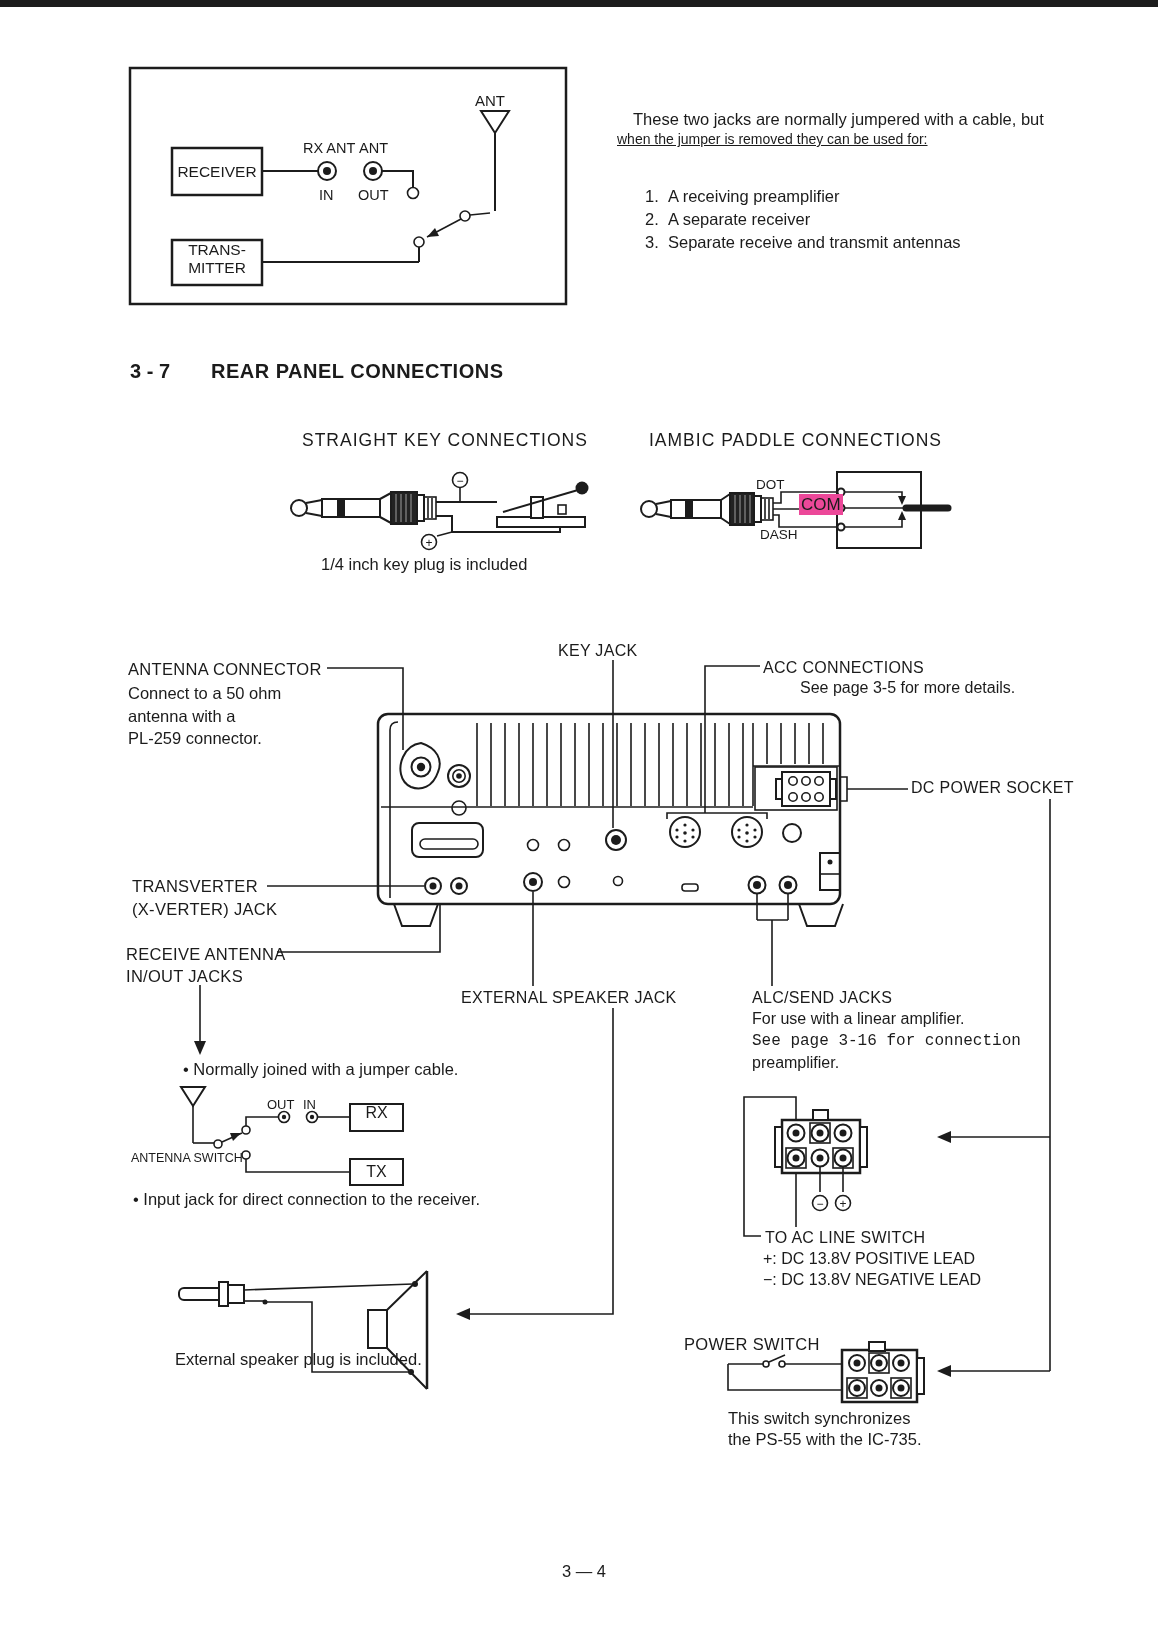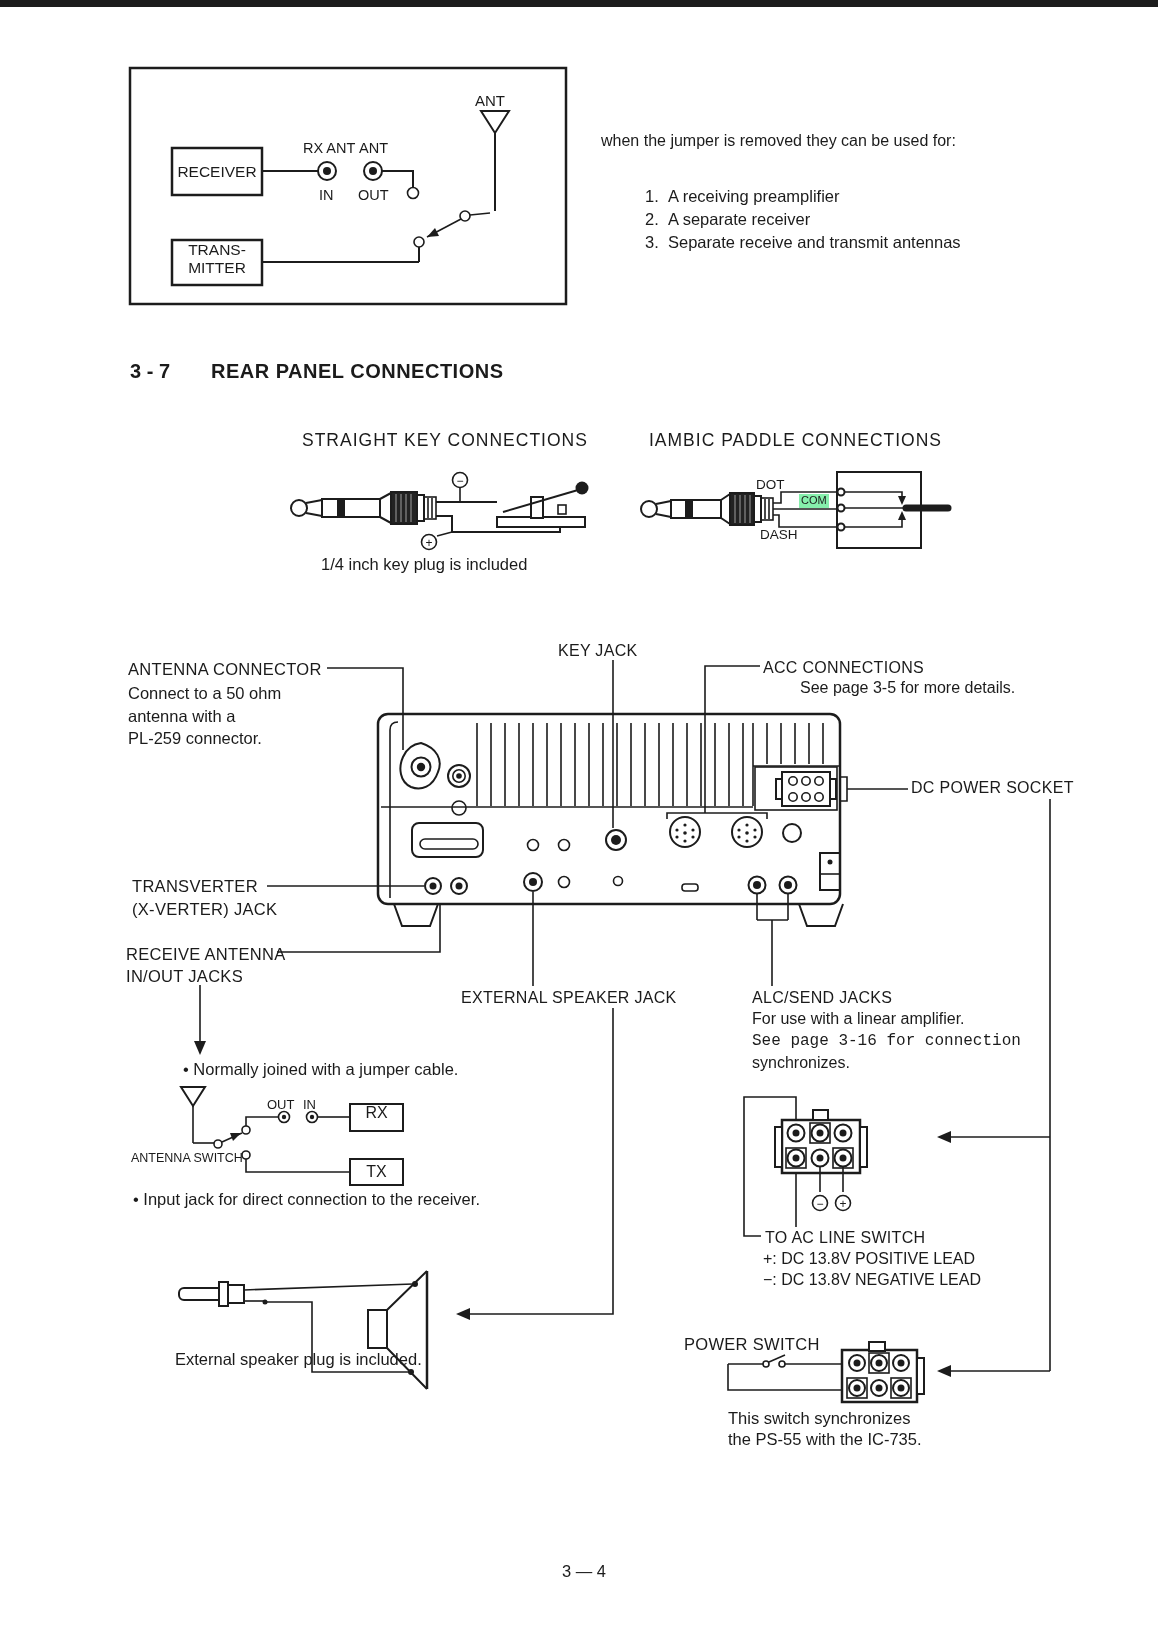--- a/index.html
+++ b/index.html
@@ -296,55 +296,56 @@
   <div class="t ctr" style="left:172px;top:240px;width:90px;height:37px;font-size:15.5px;flex-direction:column;line-height:1.15;">
     <span>TRANS-</span>
     <span>MITTER</span>
   </div>
   <div class="t" style="left:303px;top:139px;font-size:14.5px;">RX ANT</div>
   <div class="t" style="left:359px;top:139px;font-size:14.5px;">ANT</div>
   <div class="t" style="left:319px;top:186px;font-size:14.5px;">IN</div>
   <div class="t" style="left:358px;top:186px;font-size:14.5px;">OUT</div>
   <div class="t" style="left:475px;top:92px;font-size:15px;">ANT</div>
 
-  <div class="t" style="left:601px;top:131px;font-size:16px;">when the jumper is removed they can be used for:</div>
+  <div class="t" style="left:633px;top:109px;font-size:16.5px;">These two jacks are normally jumpered with a cable, but</div>
+  <div class="t" style="left:617px;top:131px;font-size:14px;text-decoration:underline;">when the jumper is removed they can be used for:</div>
   <div class="t" style="left:645px;top:186px;font-size:16.5px;">1.</div>
   <div class="t" style="left:668px;top:186px;font-size:16.5px;">A receiving preamplifier</div>
   <div class="t" style="left:645px;top:209px;font-size:16.5px;">2.</div>
   <div class="t" style="left:668px;top:209px;font-size:16.5px;">A separate receiver</div>
   <div class="t" style="left:645px;top:232px;font-size:16.5px;">3.</div>
   <div class="t" style="left:668px;top:232px;font-size:16.5px;">Separate receive and transmit antennas</div>
 
   <div class="t bold" style="left:130px;top:359px;font-size:20px;">3 - 7</div>
   <div class="t bold" style="left:211px;top:359px;font-size:20px;letter-spacing:.5px;">REAR PANEL CONNECTIONS</div>
 
   <div class="t" style="left:302px;top:430px;font-size:17.5px;letter-spacing:1px;">STRAIGHT KEY CONNECTIONS</div>
   <div class="t" style="left:649px;top:430px;font-size:17.5px;letter-spacing:1px;">IAMBIC PADDLE CONNECTIONS</div>
   <div class="t" style="left:321px;top:554px;font-size:16.5px;">1/4 inch key plug is included</div>
   <div class="t" style="left:756px;top:477px;font-size:13.5px;">DOT</div>
-  <div class="t" style="left:799px;top:494px;font-size:11px;background:#86efac;padding:0 2px;">COM</div>
+  <div class="t" style="left:799px;top:494px;font-size:17px;background:#ec4899;padding:0 2px;">COM</div>
   <div class="t" style="left:760px;top:527px;font-size:13.5px;text-align:right;">DASH</div>
 
   <div class="t" style="left:128px;top:659px;font-size:16.5px;letter-spacing:.3px;">ANTENNA CONNECTOR</div>
   <div class="t" style="left:128px;top:683px;font-size:16.5px;">Connect to a 50 ohm</div>
   <div class="t" style="left:128px;top:706px;font-size:16.5px;">antenna with a</div>
   <div class="t" style="left:128px;top:728px;font-size:16.5px;">PL-259 connector.</div>
   <div class="t" style="left:558px;top:641px;font-size:16px;letter-spacing:.3px;">KEY JACK</div>
   <div class="t" style="left:763px;top:658px;font-size:16px;letter-spacing:.3px;">ACC CONNECTIONS</div>
   <div class="t" style="left:800px;top:678px;font-size:16px;">See page 3-5 for more details.</div>
   <div class="t" style="left:911px;top:778px;font-size:16px;letter-spacing:.3px;">DC POWER SOCKET</div>
   <div class="t" style="left:132px;top:876px;font-size:16.5px;letter-spacing:.3px;">TRANSVERTER</div>
   <div class="t" style="left:132px;top:899px;font-size:16.5px;letter-spacing:.3px;">(X-VERTER) JACK</div>
   <div class="t" style="left:126px;top:944px;font-size:16.5px;letter-spacing:.3px;">RECEIVE ANTENNA</div>
   <div class="t" style="left:126px;top:966px;font-size:16.5px;letter-spacing:.3px;">IN/OUT JACKS</div>
   <div class="t" style="left:461px;top:988px;font-size:16px;letter-spacing:.3px;">EXTERNAL SPEAKER JACK</div>
   <div class="t" style="left:752px;top:988px;font-size:16px;letter-spacing:.3px;">ALC/SEND JACKS</div>
   <div class="t" style="left:752px;top:1009px;font-size:16px;">For use with a linear amplifier.</div>
   <div class="t" style="left:752px;top:1031px;font-size:16px;font-family:Liberation Mono, monospace;">See page 3-16 for connection</div>
-  <div class="t" style="left:752px;top:1053px;font-size:16px;">synchronizes.</div>
+  <div class="t" style="left:752px;top:1053px;font-size:16px;">preamplifier.</div>
 
   <div class="t" style="left:183px;top:1059px;font-size:16.5px;">• Normally joined with a jumper cable.</div>
   <div class="t" style="left:267px;top:1097px;font-size:13px;">OUT</div>
   <div class="t" style="left:303px;top:1097px;font-size:13px;">IN</div>
   <div class="t ctr" style="left:350px;top:1104px;width:53px;height:17px;font-size:16px;">RX</div>
   <div class="t ctr" style="left:350px;top:1159px;width:53px;height:26px;font-size:16px;">TX</div>
   <div class="t" style="left:131px;top:1151px;font-size:12.5px;">ANTENNA SWITCH</div>
   <div class="t" style="left:133px;top:1189px;font-size:16.5px;">• Input jack for direct connection to the receiver.</div>
 
   <div class="t" style="left:765px;top:1228px;font-size:16px;letter-spacing:.3px;">TO AC LINE SWITCH</div>

